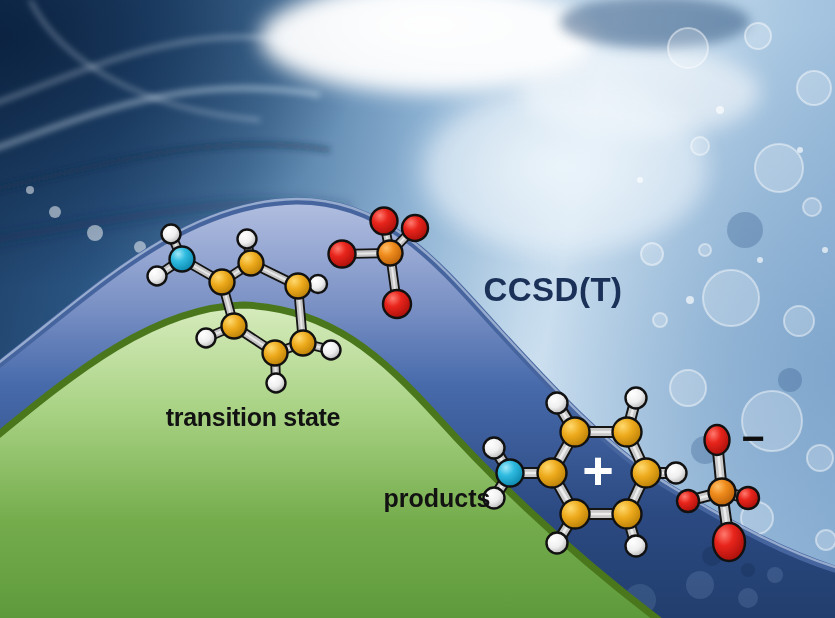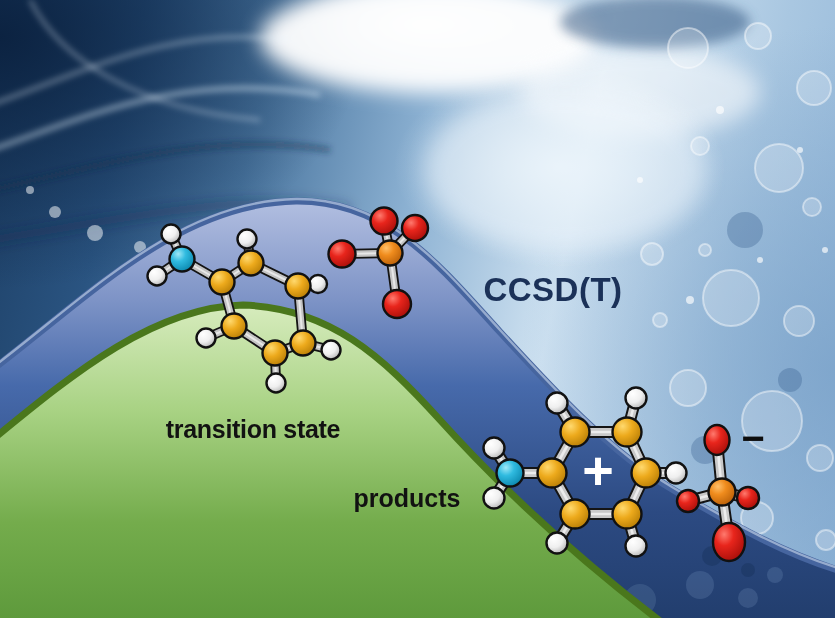--- a/index.html
+++ b/index.html
@@ -24,22 +24,22 @@
   .bf1{stroke:#c3c3c3;stroke-width:6.4;stroke-linecap:round;fill:none;}
   .bh1{stroke:#ebebeb;stroke-width:2;stroke-linecap:round;fill:none;opacity:.9;}
   .bo2{stroke:#141414;stroke-width:12;stroke-linecap:round;fill:none;}
   .bf2{stroke:#c9c9c9;stroke-width:8;stroke-linecap:round;fill:none;}
   .bh2{stroke:#efefef;stroke-width:2.6;stroke-linecap:round;fill:none;opacity:.9;}
   .at{stroke:#111;stroke-width:2.4;}
   
   .lbl{position:absolute;transform:translate(-50%,-50%);white-space:nowrap;font-weight:bold;line-height:1;text-align:center;}
   #lbl-ccsdt{left:553px;top:289px;font-size:33px;color:#1b3158;letter-spacing:.5px;}
   #lbl-m062x{left:455px;top:357px;font-size:35px;color:#a6d08c;}
-  #lbl-ts{left:253px;top:417px;font-size:25px;color:#121212;letter-spacing:-.3px;margin-top:12px;}
-  #lbl-prod{left:407px;top:498px;font-size:25px;color:#121212;}
+  #lbl-ts{left:253px;top:417px;font-size:25px;color:#121212;letter-spacing:-.3px;}
+  #lbl-prod{left:437px;top:498px;font-size:25px;color:#121212;}
   #lbl-plus{left:598px;top:470px;font-size:54px;color:#ffffff;font-weight:bold;}
   #lbl-minus{left:753px;top:438px;font-size:40px;color:#0d0d0d;font-weight:bold;}
 </style>
 </head>
 <body>
 
 <div id="stage">
   <div id="bg"></div>
 
   <svg viewBox="0 0 835 618" width="835" height="618">

